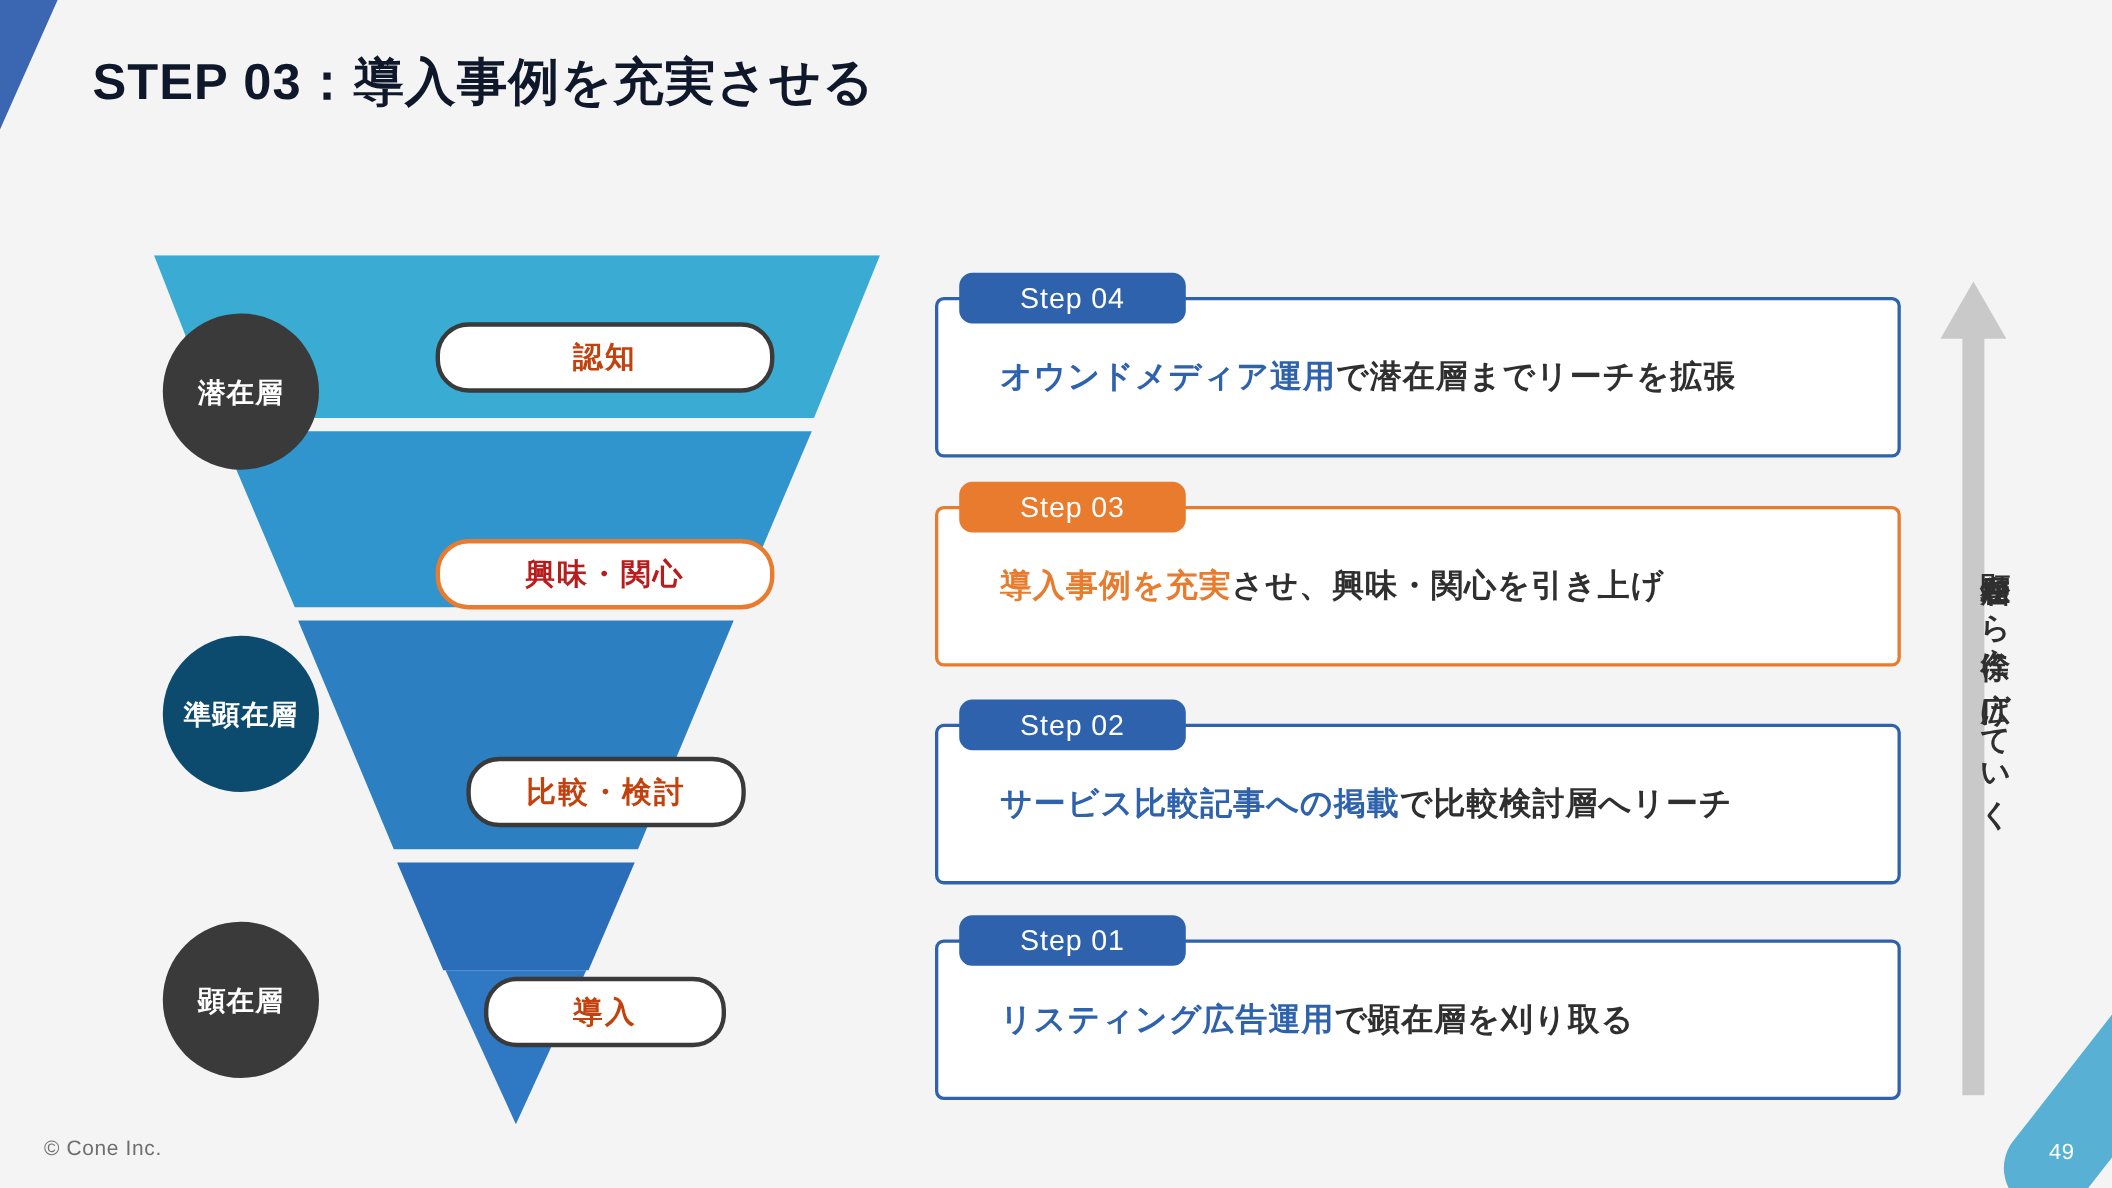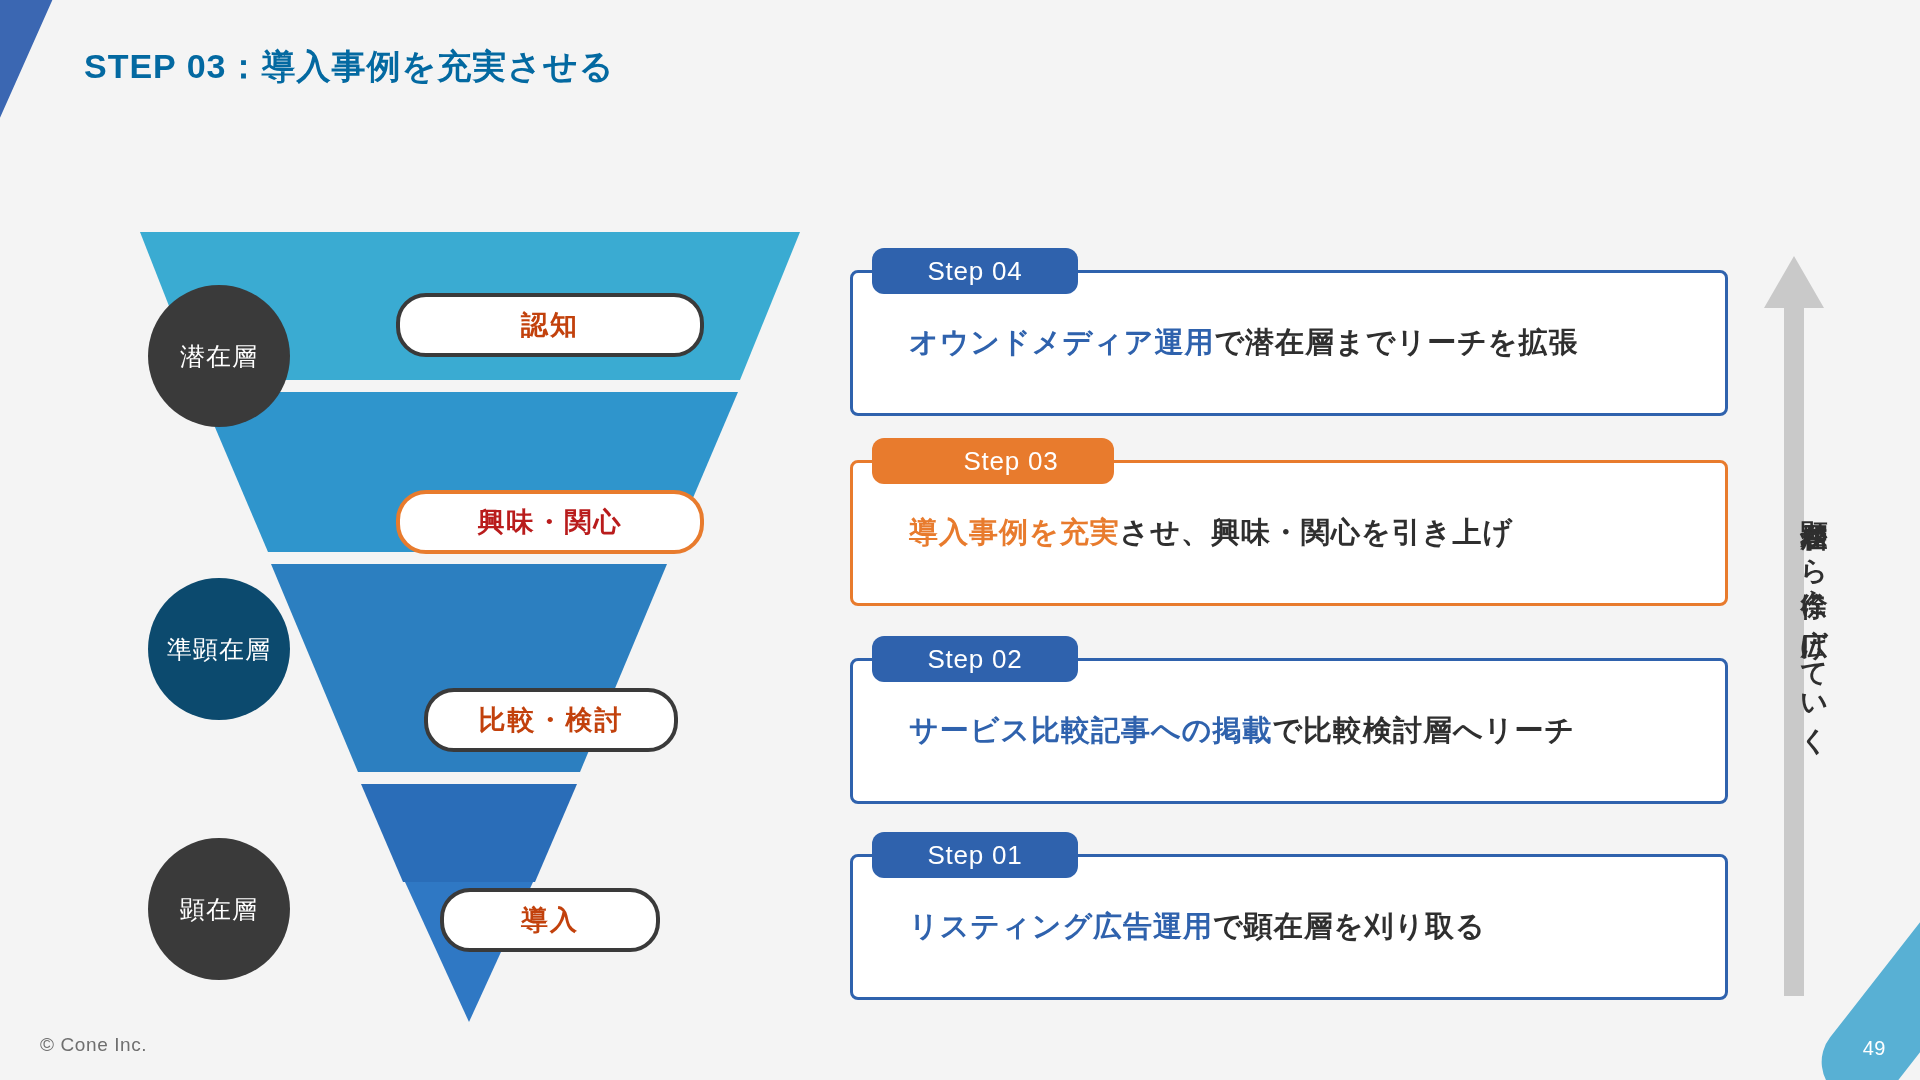--- a/index.html
+++ b/index.html
@@ -22,38 +22,38 @@
     background:#58b0d4;border-radius:44px;transform:rotate(38deg);
   }
   .page-num{
     position:absolute;right:34px;bottom:20px;
     color:#ffffff;font-size:20px;letter-spacing:.5px;z-index:5;margin-top:40px;
   }
 
   
   .page-title{
     position:absolute;left:84px;top:44px;
-    font-size:34px;font-weight:bold;color:#0369a1;letter-spacing:1px;
+    font-size:46px;font-weight:bold;color:#0f172a;letter-spacing:1px;
     white-space:nowrap;
   }
   .brand{
     position:absolute;right:66px;top:52px;
     display:flex;align-items:center;gap:16px;
   }
   .brand-ring{width:54px;height:54px;display:block;}
   .brand-name{font-size:41px;color:#333333;letter-spacing:.5px;}
 
   
   .funnel{position:absolute;left:140px;top:232px;width:660px;height:790px;}
   .funnel svg{display:block;width:100%;height:100%;}
 
   .stage-circle{
     position:absolute;border-radius:50%;
     display:flex;align-items:center;justify-content:center;
-    color:#ffffff;font-weight:normal;font-size:25px;letter-spacing:1px;
+    color:#ffffff;font-weight:bold;font-size:25px;letter-spacing:1px;
   }
   .sc-1{left:148px;top:285px;width:142px;height:142px;background:#3a3a3a;}
   .sc-2{left:148px;top:578px;width:142px;height:142px;background:#0c4a6e;}
   .sc-3{left:148px;top:838px;width:142px;height:142px;background:#3a3a3a;}
 
   .stage-pill{
     position:absolute;height:56px;width:300px;
     display:flex;align-items:center;justify-content:center;
     background:#ffffff;border-radius:30px;
     font-size:27px;font-weight:bold;letter-spacing:2px;
@@ -85,21 +85,21 @@
   .hl-blue{color:#2f62ad;}
   .hl-orange{color:#e87b2d;}
 
   .step-tag{
     position:absolute;left:872px;height:46px;min-width:206px;
     display:flex;align-items:center;justify-content:center;
     border-radius:12px;color:#ffffff;font-size:26px;letter-spacing:.8px;
     z-index:3;
   }
   .tag-blue{background:#2f62ad;}
-  .tag-orange{background:#e87b2d;padding-left:36px;}
+  .tag-orange{background:#e87b2d;}
   .tag-1{top:248px;}
   .tag-2{top:438px;}
   .tag-3{top:636px;}
   .tag-4{top:832px;}
 
   
   .side-arrow{position:absolute;right:96px;top:256px;width:60px;height:740px;}
   .side-caption{
     position:absolute;right:88px;top:500px;
     writing-mode:vertical-rl;text-orientation:upright;

